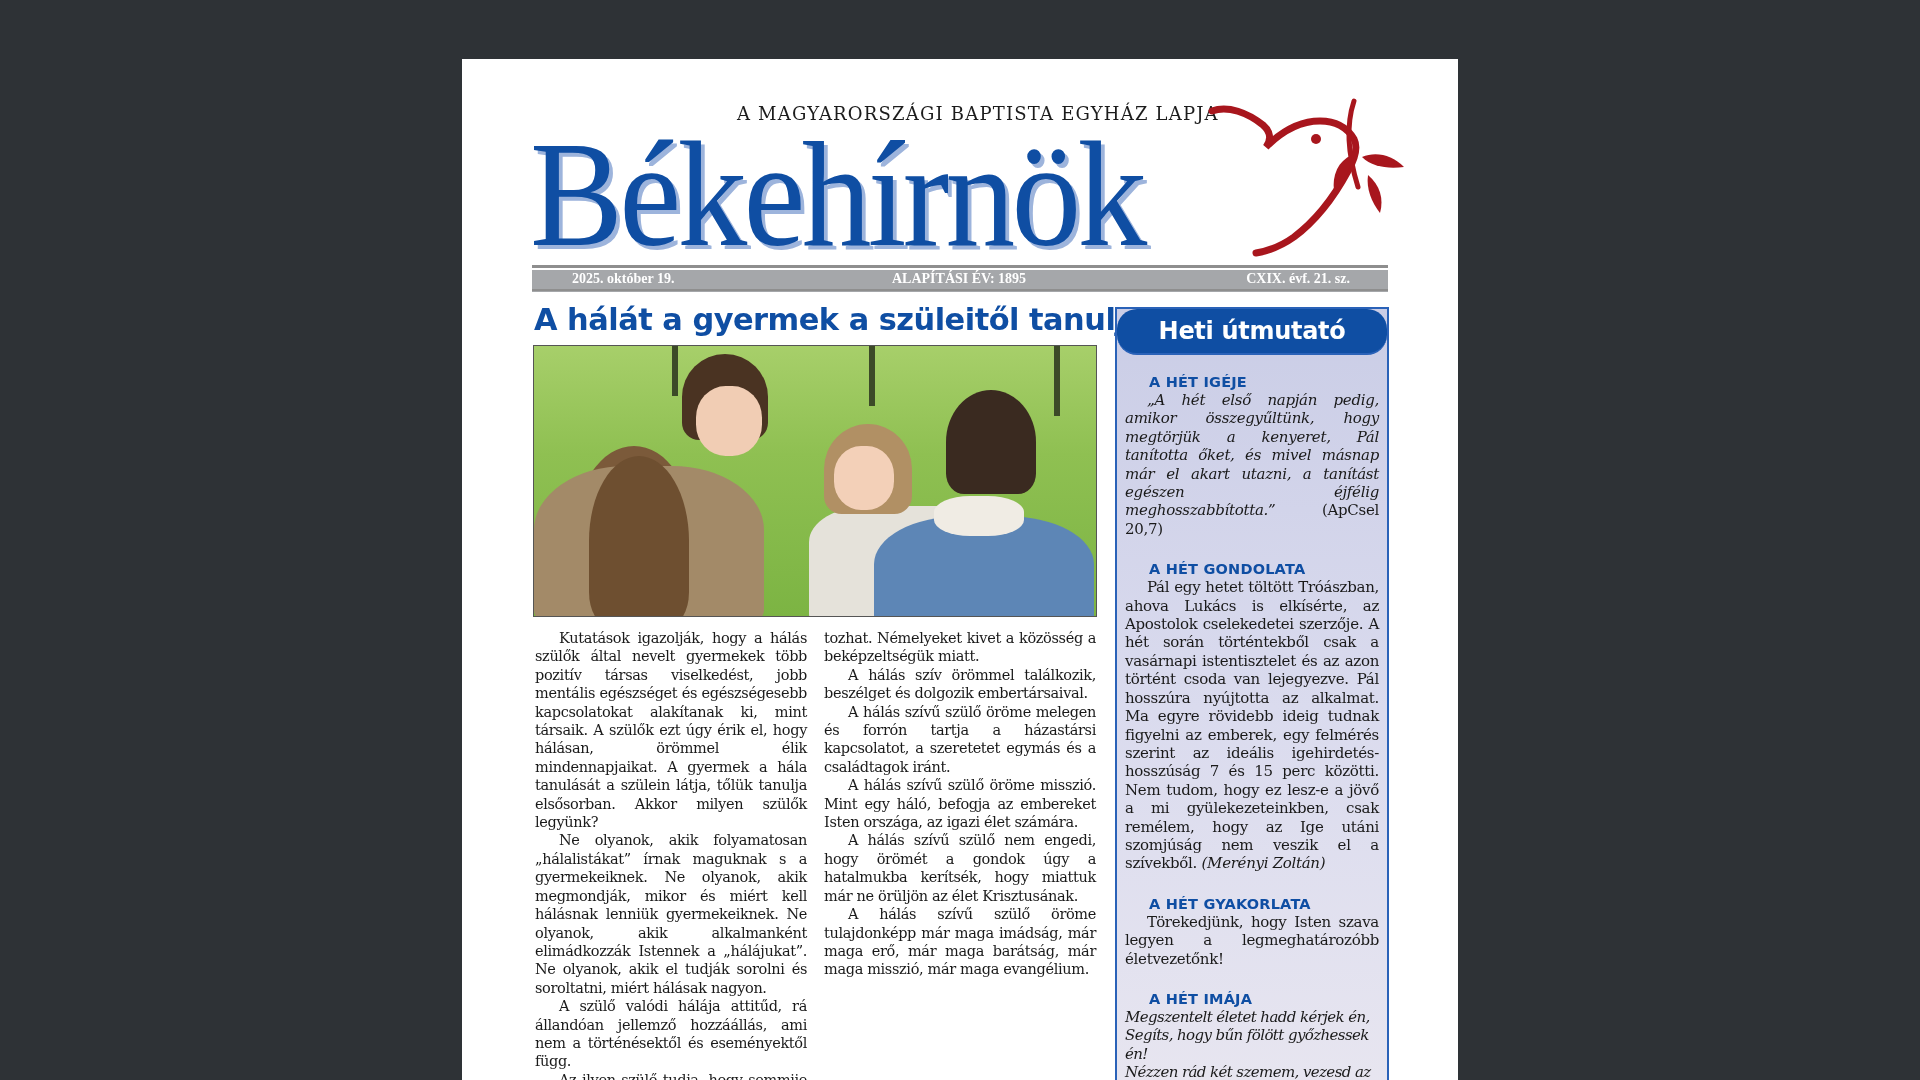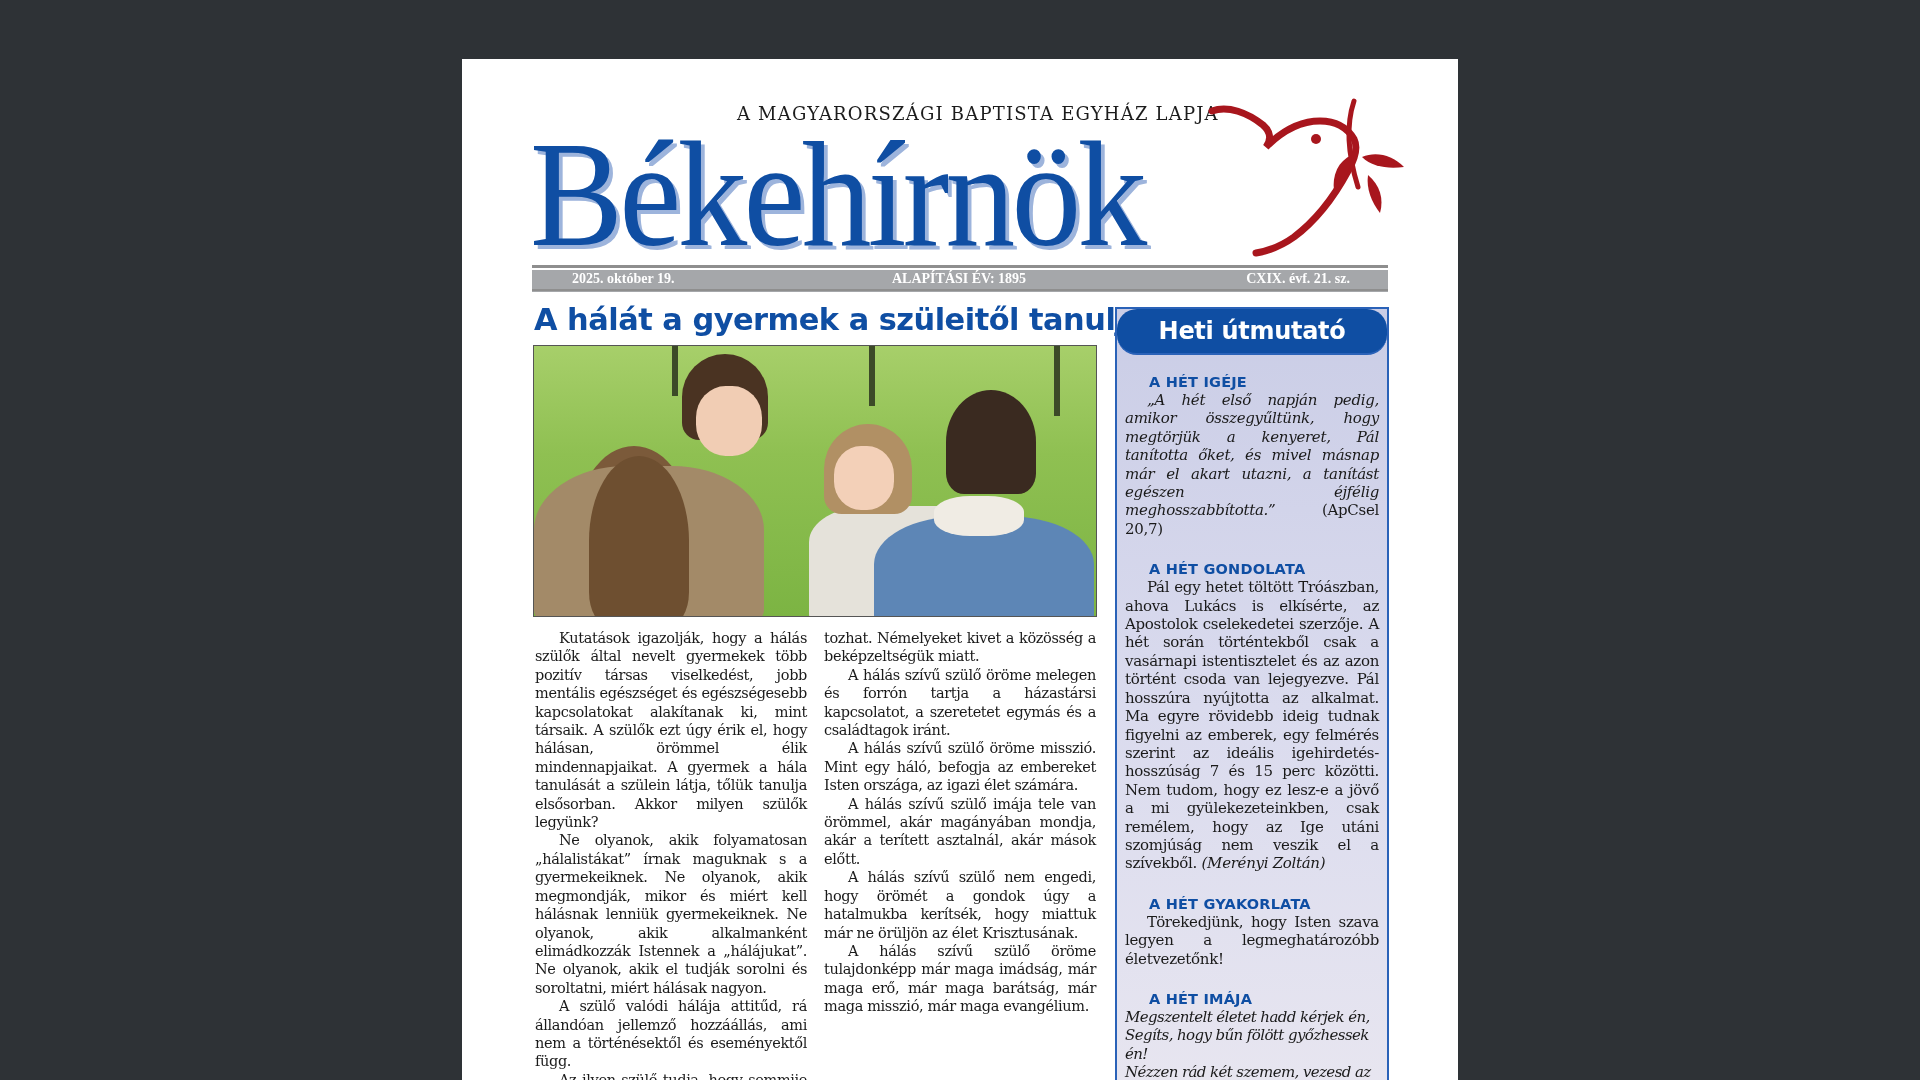--- a/index.html
+++ b/index.html
@@ -148,23 +148,23 @@
 
   <div class="col col1">
     <p>Kutatások igazolják, hogy a hálás szülők által nevelt gyermekek több pozitív társas viselkedést, jobb mentális egészséget és egészségesebb kapcsolatokat alakítanak ki, mint társaik. A szülők ezt úgy érik el, hogy hálásan, örömmel élik mindennapjaikat. A gyermek a hála tanulását a szülein látja, tőlük tanulja elsősorban. Akkor milyen szülők legyünk?</p>
     <p>Ne olyanok, akik folyamatosan „hálalistákat” írnak maguknak s a gyermekeiknek. Ne olyanok, akik megmondják, mikor és miért kell hálásnak lenniük gyermekeiknek. Ne olyanok, akik alkalmanként elimádkozzák Istennek a „hálájukat”. Ne olyanok, akik el tudják sorolni és soroltatni, miért hálásak nagyon.</p>
     <p>A szülő valódi hálája attitűd, rá állandóan jellemző hozzáállás, ami nem a történésektől és eseményektől függ.</p>
     <p>Az ilyen szülő tudja, hogy semmije sincs, mindent úgy kapott az élettől, az Éptől. Tudja, hogy megajándékozott</p>
   </div>
 
   <div class="col col2">
     <p class="noindent">tozhat. Némelyeket kivet a közösség a beképzeltségük miatt.</p>
+    <p>A hálás szív örömmel találkozik, beszélget és dolgozik embertársaival.</p>
     <p>A hálás szívű szülő öröme melegen és forrón tartja a házastársi kapcsolatot, a szeretetet egymás és a családtagok iránt.</p>
     <p>A hálás szívű szülő öröme misszió. Mint egy háló, befogja az embereket Isten országa, az igazi élet számára.</p>
-    <p>A hálás szívű szülő imája tele van örömmel, akár magányában mondja, akár a terített asztalnál, akár mások előtt.</p>
     <p>A hálás szívű szülő nem engedi, hogy örömét a gondok úgy a hatalmukba kerítsék, hogy miattuk már ne örüljön az élet Krisztusának.</p>
     <p>A hálás szívű szülő öröme tulajdonképp már maga imádság, már maga erő, már maga barátság, már maga misszió, már maga evangélium.</p>
   </div>
 
   <div class="sidebar">
     <div class="sb-head">Heti útmutató</div>
     <div class="sb-body">
       <div class="sb-sec">
         <div class="sb-title">A HÉT IGÉJE</div>
         <div class="sb-text indent"><span class="it">„A hét első napján pedig, amikor összegyűltünk, hogy megtörjük a kenyeret, Pál tanította őket, és mivel másnap már el akart utazni, a tanítást egészen éjfélig meghosszabbította.”</span><span> (ApCsel 20,7)</span></div>

